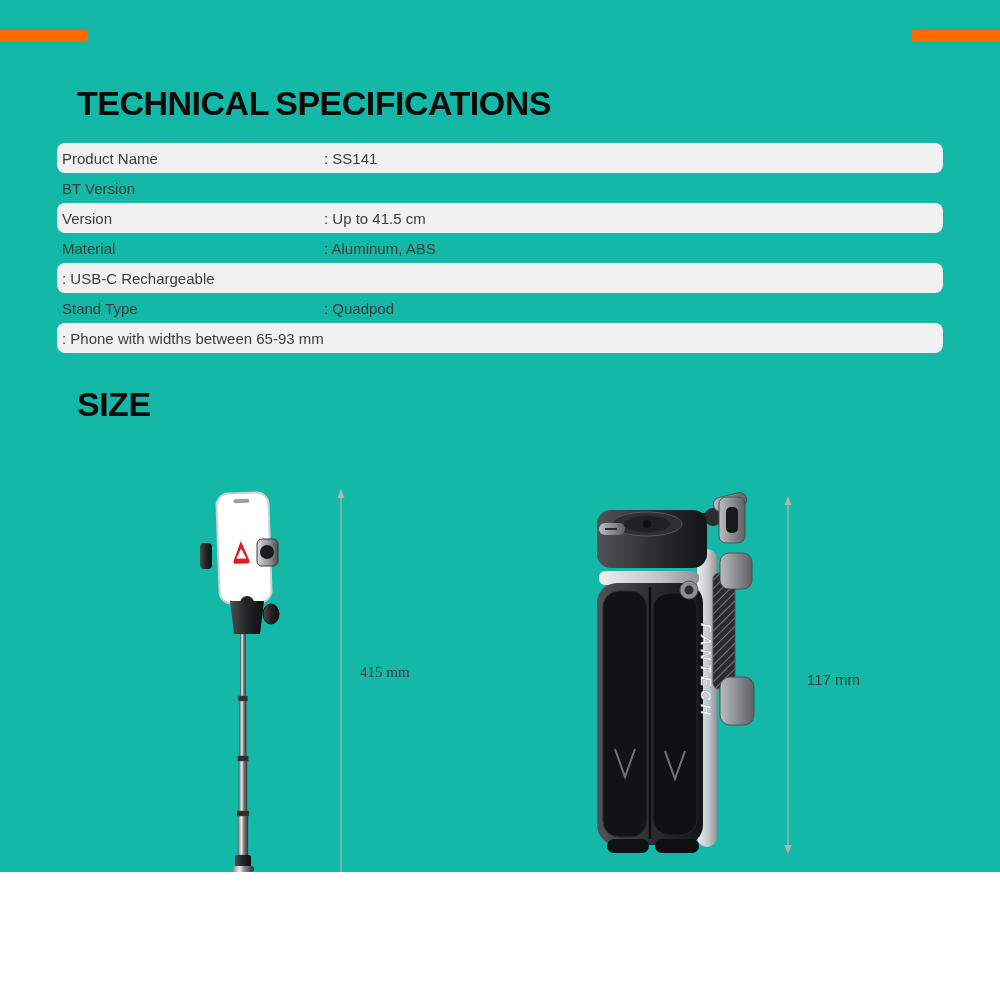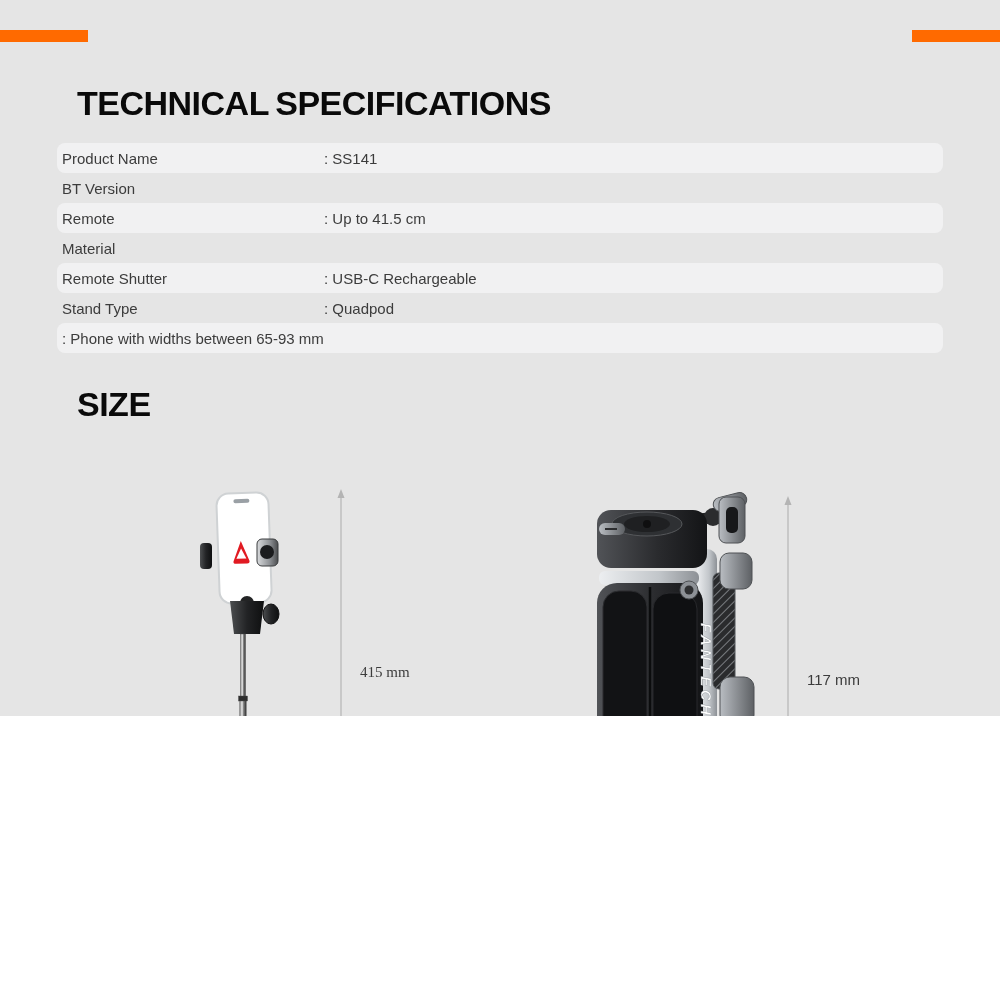--- a/index.html
+++ b/index.html
@@ -1,18 +1,18 @@
 <!DOCTYPE html>
 <html><head>
 <meta charset="utf-8">
 <style>
   * { margin:0; padding:0; box-sizing:border-box; }
   html,body { background:#ffffff; }
   body { font-family:"Liberation Sans", sans-serif; }
-  .page { position:relative; width:1000px; height:716px; background:#e5e5e5; overflow:hidden; }
+  .page { position:relative; width:1000px; height:872px; background:#14b8a6; overflow:hidden; }
 
   .corner-bar { position:absolute; width:88px; height:12px; background:#ff6a00; }
   .corner-bar.tl { left:0; top:30px; }
   .corner-bar.tr { right:0; top:30px; }
   .corner-bar.bl { left:0; top:962px; }
   .corner-bar.br { right:0; top:962px; }
 
   .section-title { position:absolute; left:77px; font-size:34px; font-weight:bold; color:#0a0a0a; letter-spacing:-0.5px; word-spacing:-2px; line-height:34px; }
   #specs-title { top:86px; }
   #size-title  { top:387px; }
@@ -52,28 +52,28 @@
 
   <div class="spec-table">
     <div class="spec-row">
       <div class="spec-label">Product Name</div>
       <div class="spec-value">: SS141</div>
     </div>
     <div class="spec-row">
       <div class="spec-label">BT Version</div>
     </div>
     <div class="spec-row">
-      <div class="spec-label">Remote</div>
+      <div class="spec-label">Version</div>
       <div class="spec-value">: Up to 41.5 cm</div>
     </div>
     <div class="spec-row">
       <div class="spec-label">Material</div>
-    </div>
-    <div class="spec-row">
-      <div class="spec-label">Remote Shutter</div>
+      <div class="spec-value">: Aluminum, ABS</div>
+    </div>
+    <div class="spec-row">
       <div class="spec-value">: USB-C Rechargeable</div>
     </div>
     <div class="spec-row">
       <div class="spec-label">Stand Type</div>
       <div class="spec-value">: Quadpod</div>
     </div>
     <div class="spec-row">
       <div class="spec-value">: Phone with widths between 65-93 mm</div>
     </div>
   </div>

